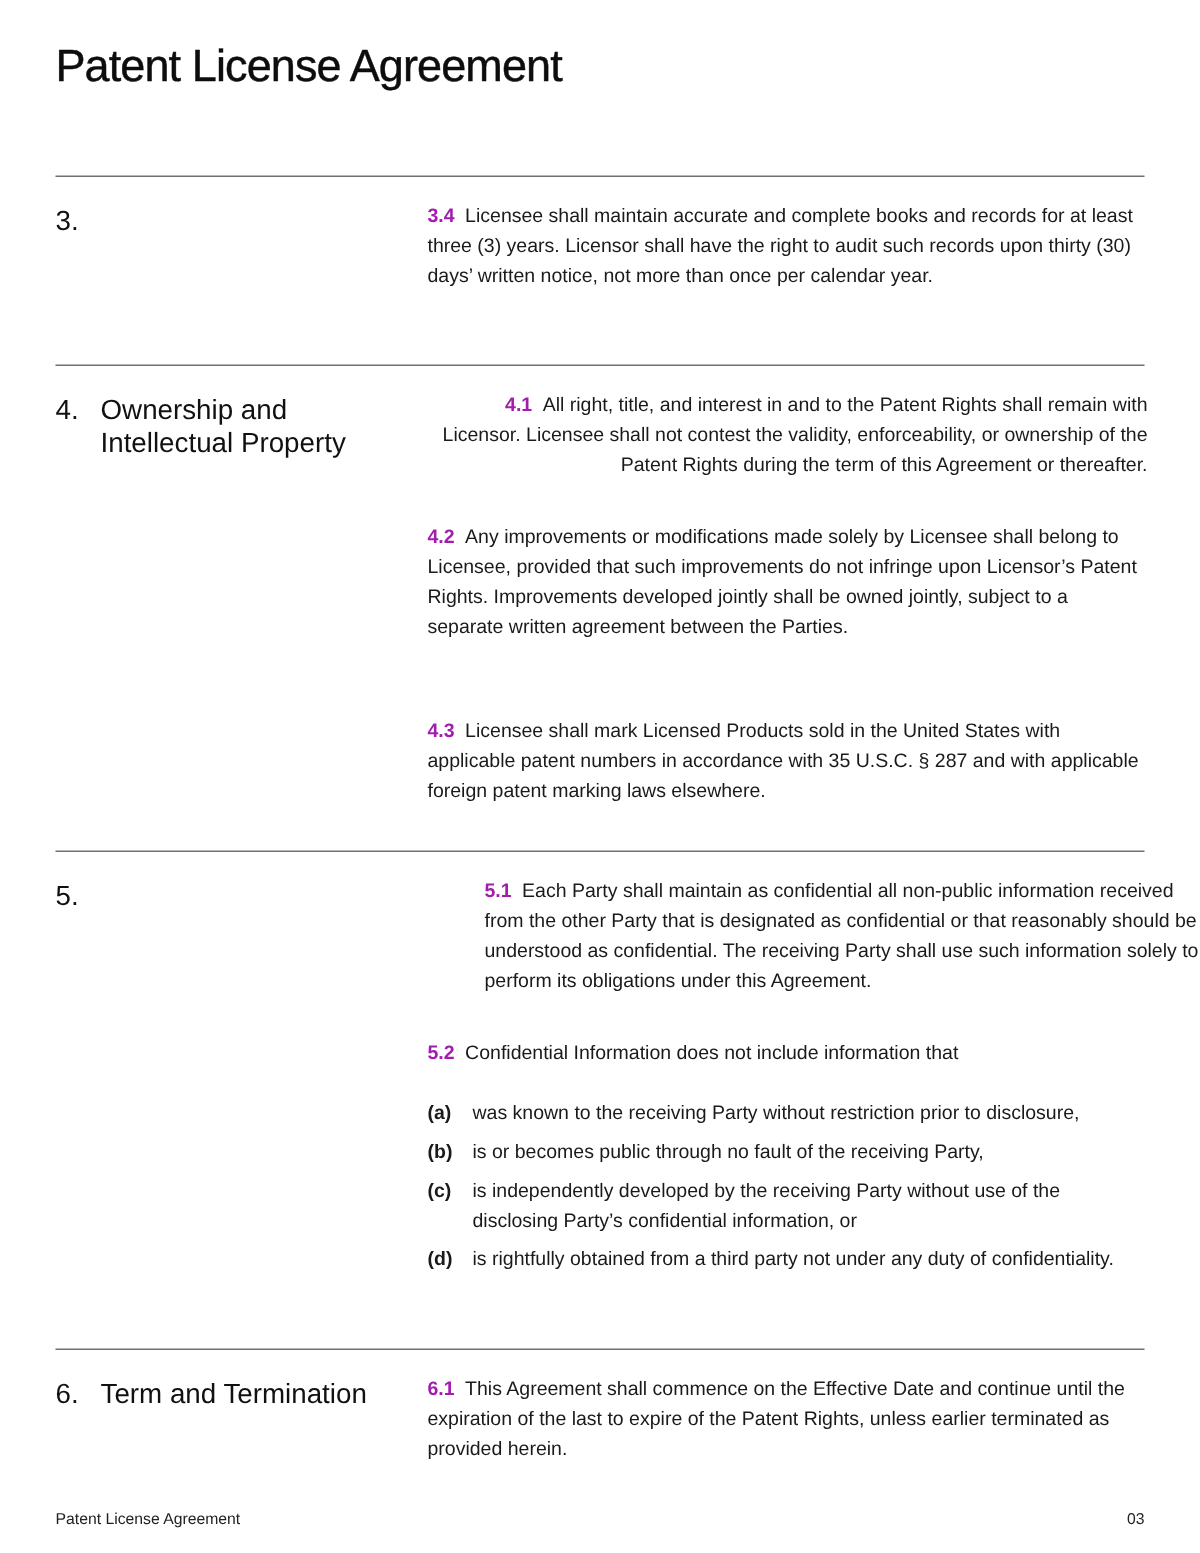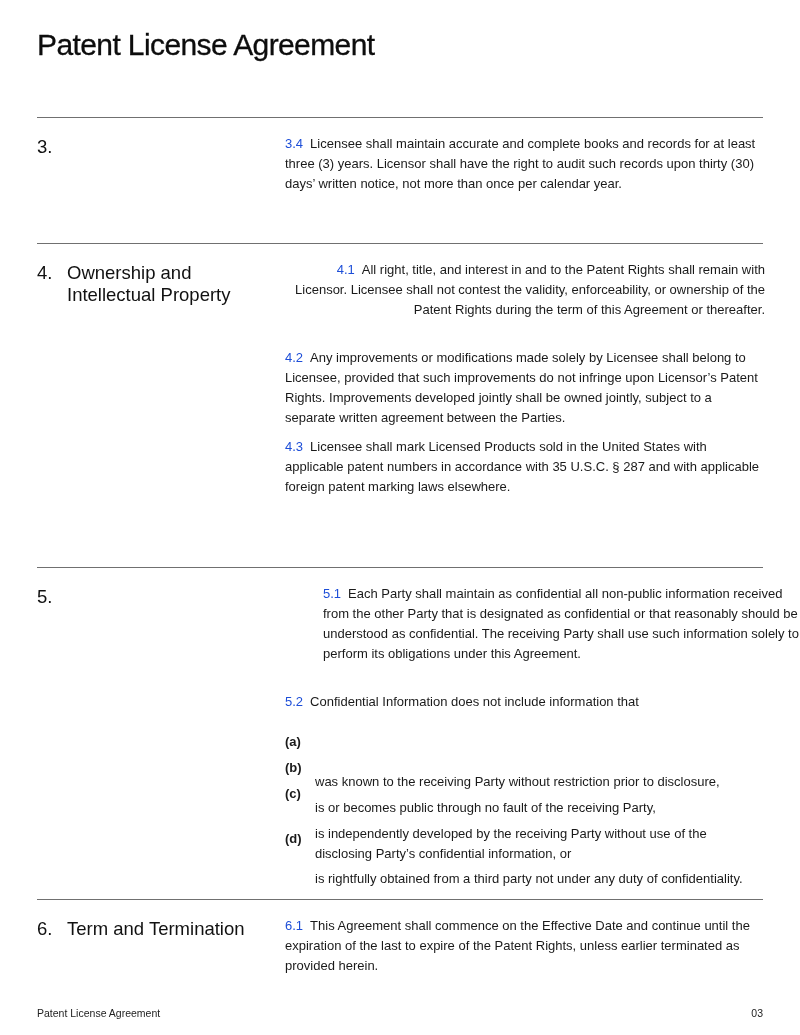--- a/index.html
+++ b/index.html
@@ -17,27 +17,27 @@
     position: absolute; left: 37px; width: 235px;
     font-size: 18.5px; line-height: 22px; color: #111;
     display: flex;
   }
   .section-head .num { width: 30px; flex: none; }
   .section-head .name { flex: 1; }
   .para {
     position: absolute; left: 285px; width: 480px;
     font-size: 13px; line-height: 20px; color: #1a1a1a;
   }
-  .para .pnum { font-weight: 400; margin-right: 7px; color: #1d4ed8; }
+  .para .pnum { font-weight: 700; margin-right: 7px; color: #a21caf; }
   .item {
     position: absolute; left: 285px; width: 480px;
     font-size: 13px; line-height: 20px; color: #1a1a1a; display: flex;
   }
   .item .lbl { width: 30px; flex: none; font-weight: 700; }
-  .item .txt { flex: 1; margin-top: 40px; }
+  .item .txt { flex: 1; }
   .footer {
     position: absolute; top: 1007px; font-size: 10.5px; color: #222;
   }
   .footer.left { left: 37px; }
   .footer.right { right: 37px; }
 </style>
 </head>
 <body>
 
 <h1 class="title">Patent License Agreement</h1>
@@ -54,21 +54,21 @@
 <div class="section-head" style="top:262px;">
   <span class="num">4.</span>
   <span class="name">Ownership and Intellectual Property</span>
 </div>
 <div class="para" style="top:260px;text-align:right;">
   <span class="pnum">4.1</span><span>All right, title, and interest in and to the Patent Rights shall remain with Licensor. Licensee shall not contest the validity, enforceability, or ownership of the Patent Rights during the term of this Agreement or thereafter.</span>
 </div>
 <div class="para" style="top:348px;">
   <span class="pnum">4.2</span><span>Any improvements or modifications made solely by Licensee shall belong to Licensee, provided that such improvements do not infringe upon Licensor’s Patent Rights. Improvements developed jointly shall be owned jointly, subject to a separate written agreement between the Parties.</span>
 </div>
-<div class="para" style="top:437px;">
+<div class="para" style="top:477px;">
   <span class="pnum">4.3</span><span>Licensee shall mark Licensed Products sold in the United States with applicable patent numbers in accordance with 35 U.S.C. § 287 and with applicable foreign patent marking laws elsewhere.</span>
 </div>
 
 <div class="rule" style="top:567px;"></div>
 <div class="section-head" style="top:586px;">
   <span class="num">5.</span>
 </div>
 <div class="para" style="top:584px;margin-left:38px;">
   <span class="pnum">5.1</span><span>Each Party shall maintain as confidential all non-public information received from the other Party that is designated as confidential or that reasonably should be understood as confidential. The receiving Party shall use such information solely to perform its obligations under this Agreement.</span>
 </div>

